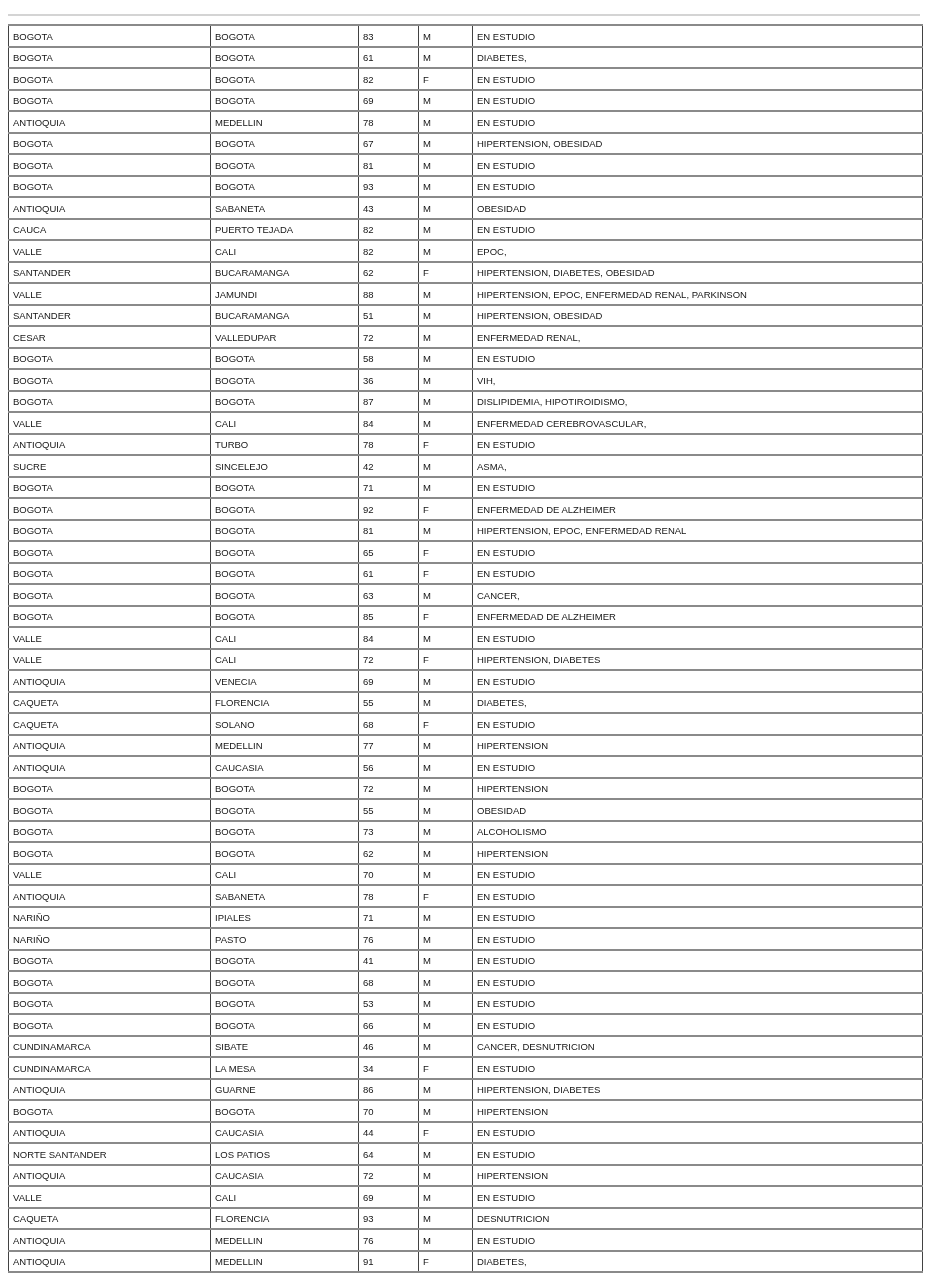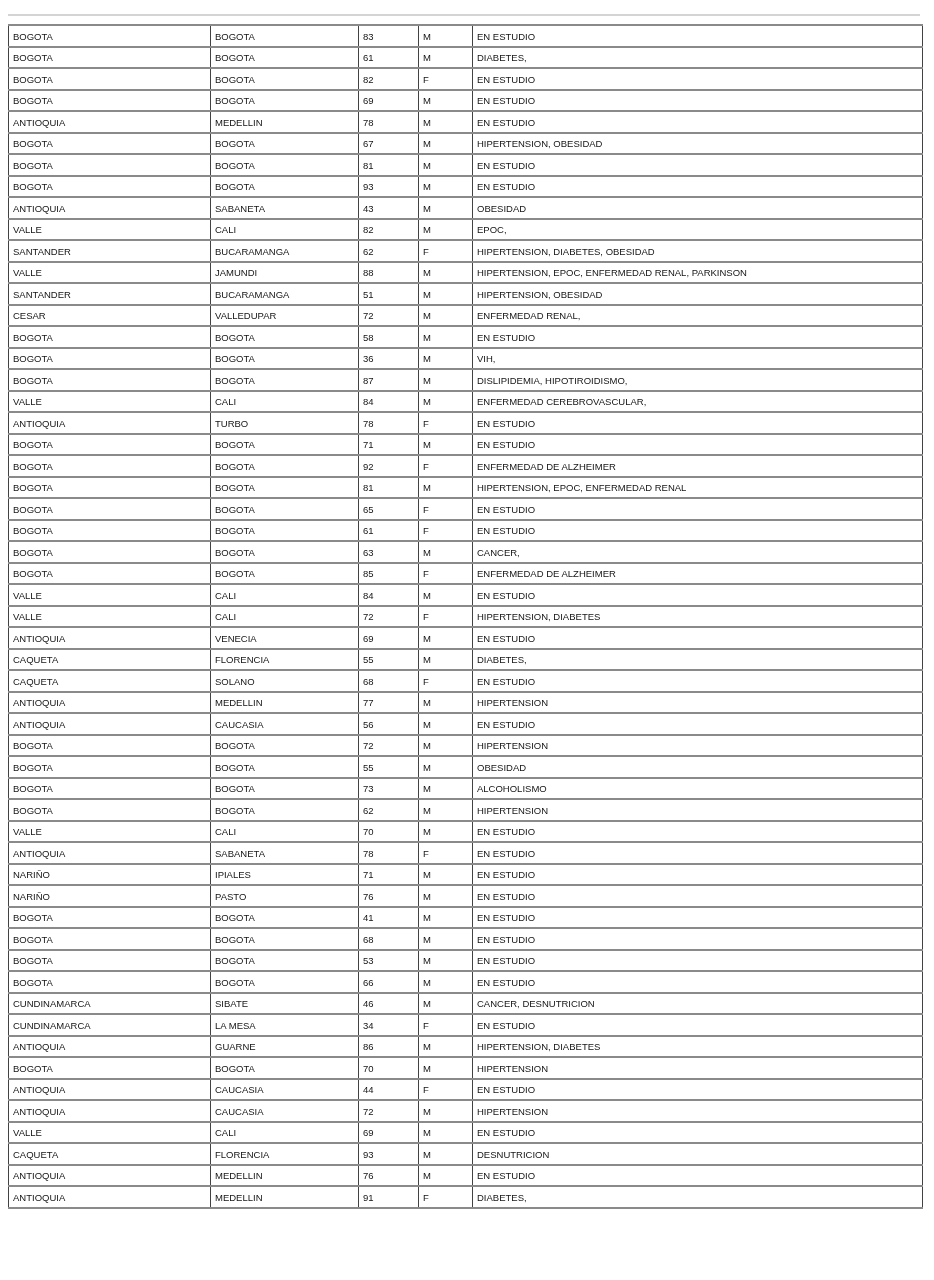--- a/index.html
+++ b/index.html
@@ -123,20 +123,27 @@
           <td>EN ESTUDIO</td>
         </tr>
         <tr>
           <td>ANTIOQUIA</td>
           <td>SABANETA</td>
           <td>43</td>
           <td>M</td>
           <td>OBESIDAD</td>
         </tr>
         <tr>
+          <td>CAUCA</td>
+          <td>PUERTO TEJADA</td>
+          <td>82</td>
+          <td>M</td>
+          <td>EN ESTUDIO</td>
+        </tr>
+        <tr>
           <td>VALLE</td>
           <td>CALI</td>
           <td>82</td>
           <td>M</td>
           <td>EPOC,</td>
         </tr>
         <tr>
           <td>SANTANDER</td>
           <td>BUCARAMANGA</td>
           <td>62</td>
@@ -193,20 +200,27 @@
           <td>ENFERMEDAD CEREBROVASCULAR,</td>
         </tr>
         <tr>
           <td>ANTIOQUIA</td>
           <td>TURBO</td>
           <td>78</td>
           <td>F</td>
           <td>EN ESTUDIO</td>
         </tr>
         <tr>
+          <td>SUCRE</td>
+          <td>SINCELEJO</td>
+          <td>42</td>
+          <td>M</td>
+          <td>ASMA,</td>
+        </tr>
+        <tr>
           <td>BOGOTA</td>
           <td>BOGOTA</td>
           <td>71</td>
           <td>M</td>
           <td>EN ESTUDIO</td>
         </tr>
         <tr>
           <td>BOGOTA</td>
           <td>BOGOTA</td>
           <td>92</td>
@@ -407,20 +421,27 @@
           <td>BOGOTA</td>
           <td>70</td>
           <td>M</td>
           <td>HIPERTENSION</td>
         </tr>
         <tr>
           <td>ANTIOQUIA</td>
           <td>CAUCASIA</td>
           <td>44</td>
           <td>F</td>
+          <td>EN ESTUDIO</td>
+        </tr>
+        <tr>
+          <td>NORTE SANTANDER</td>
+          <td>LOS PATIOS</td>
+          <td>64</td>
+          <td>M</td>
           <td>EN ESTUDIO</td>
         </tr>
         <tr>
           <td>ANTIOQUIA</td>
           <td>CAUCASIA</td>
           <td>72</td>
           <td>M</td>
           <td>HIPERTENSION</td>
         </tr>
         <tr>

